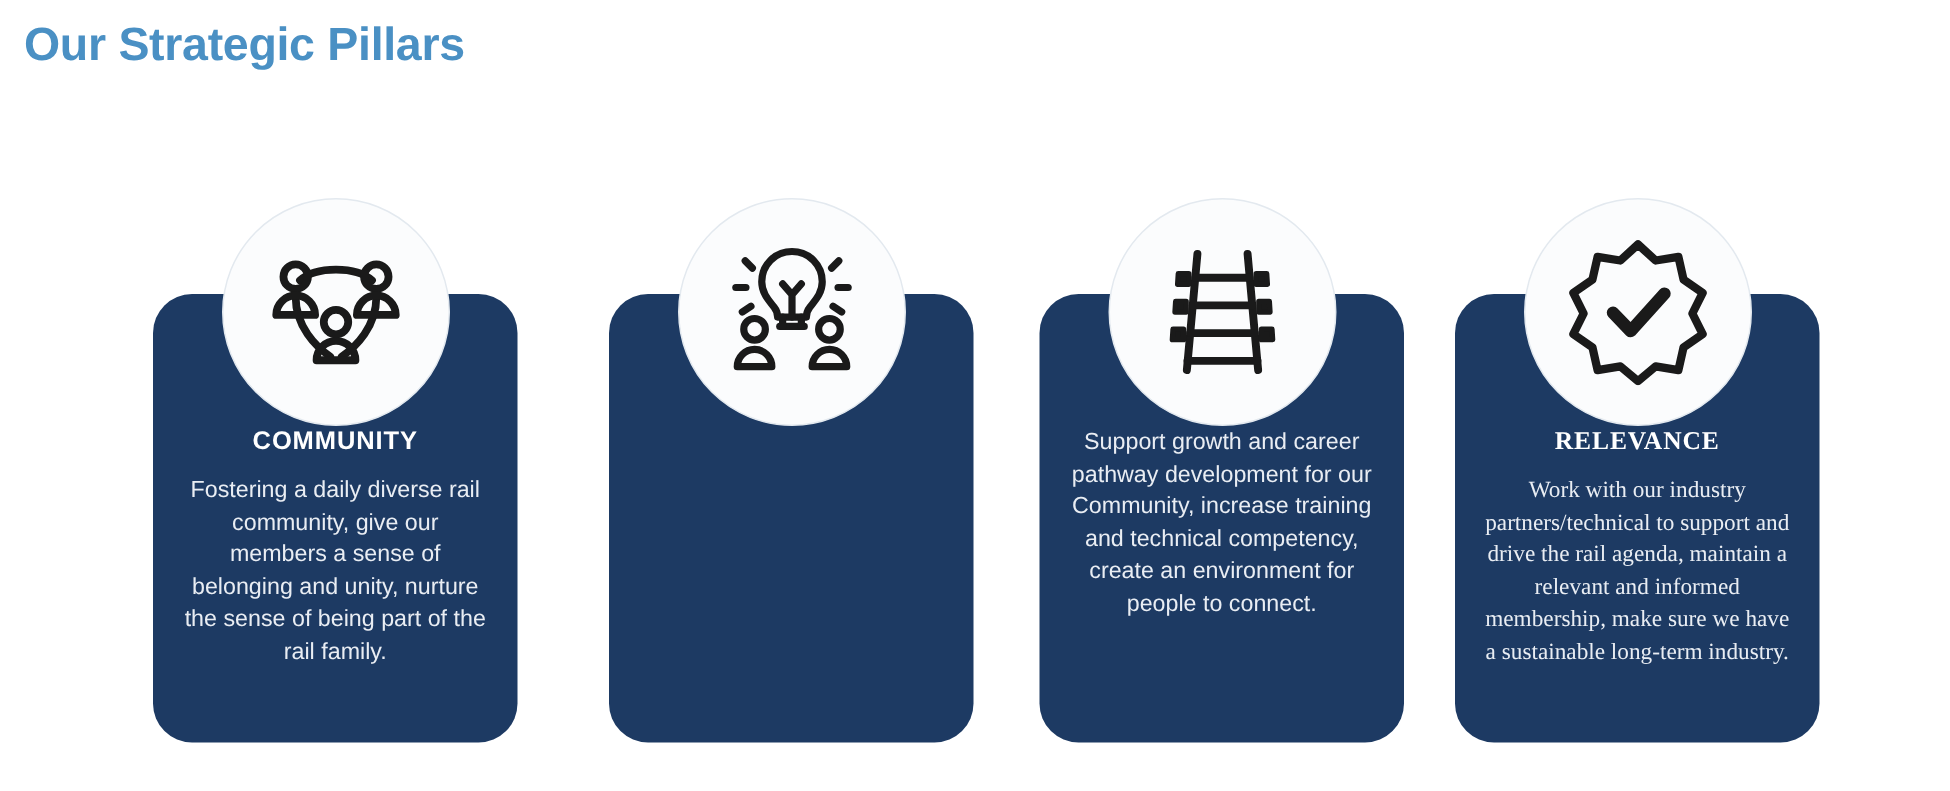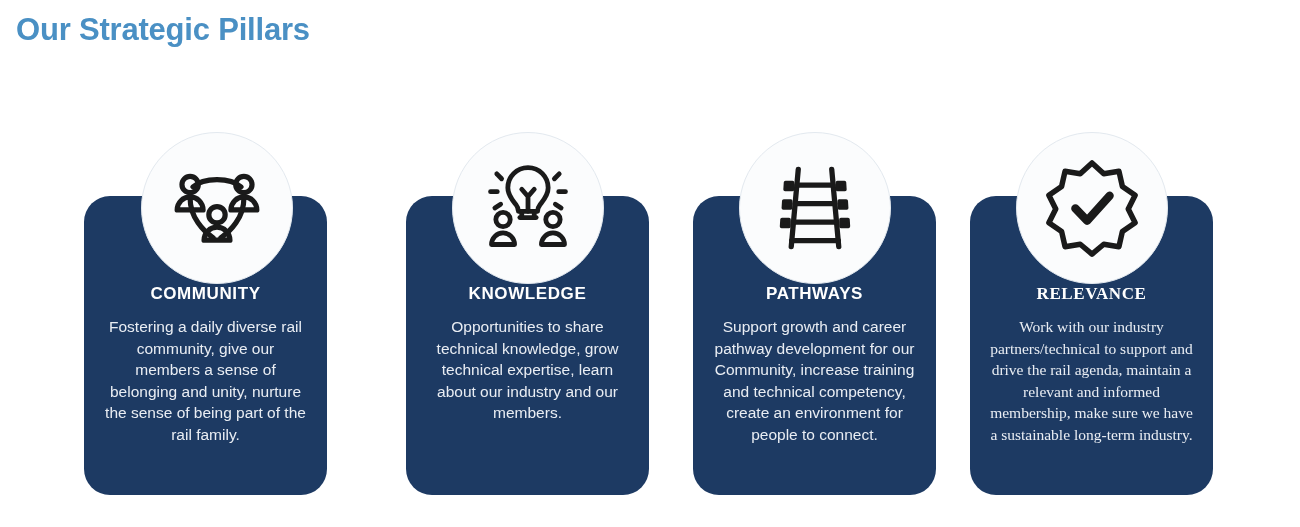--- a/index.html
+++ b/index.html
@@ -97,21 +97,21 @@
   .pillar-text {
     color: #e9edf3;
     font-size: 15.5px;
     line-height: 21.5px;
     margin: 0;
     padding: 0 8px;
     text-align: center;
   }
 
   
-  .pillar-0 { left: 84px; padding-left: 23px; }
+  .pillar-0 { left: 102px; }
   .pillar-1 { left: 406px; }
   .pillar-2 { left: 693px; }
   .pillar-3 { left: 970px; font-family: Liberation Serif, serif; }
 </style>
 </head>
 <body>
 
 <div id="page-title">Our Strategic Pillars</div>
 
 <div id="pillars">
@@ -150,24 +150,20 @@
         <path d="M15.5 50 L21.5 46"></path>
         <path d="M82.5 14.5 L77.5 19.5"></path>
         <path d="M89 33 L82 33"></path>
         <path d="M84.5 50 L78.5 46"></path>
         <circle cx="24" cy="62" r="7.5"></circle>
         <path d="M12 88 a12 12 0 0 1 24 0 z"></path>
         <circle cx="76" cy="62" r="7.5"></circle>
         <path d="M64 88 a12 12 0 0 1 24 0 z"></path>
       </svg>
     </div>
-    <div class="pillar-body">
-      <div class="pillar-heading">KNOWLEDGE</div>
-      <div class="pillar-text">Opportunities to share technical knowledge, grow technical expertise, learn about our industry and our members.</div>
-    </div>
   </div>
 
   <div class="pillar pillar-2">
     <div class="pillar-card"></div>
     <div class="pillar-icon-wrap">
       <svg width="88" height="88" viewBox="0 0 100 100" fill="none" stroke="#1a1a1a" stroke-width="6" stroke-linecap="round" stroke-linejoin="round">
         <path d="M31 6 L23 94"></path>
         <path d="M69 6 L77 94"></path>
         <path d="M29.5 24 L70.5 24"></path>
         <path d="M27.5 45 L72.5 45"></path>
@@ -175,21 +171,20 @@
         <path d="M23.5 87 L76.5 87"></path>
         <path d="M16.5 21 L24.5 21 L24.5 29 L16 29 Z" fill="#1a1a1a" stroke-width="4"></path>
         <path d="M14.5 42 L22.5 42 L22.5 50 L14 50 Z" fill="#1a1a1a" stroke-width="4"></path>
         <path d="M12.5 63 L20.5 63 L20.5 71 L12 71 Z" fill="#1a1a1a" stroke-width="4"></path>
         <path d="M75.5 21 L83.5 21 L84 29 L75.5 29 Z" fill="#1a1a1a" stroke-width="4"></path>
         <path d="M77.5 42 L85.5 42 L86 50 L77.5 50 Z" fill="#1a1a1a" stroke-width="4"></path>
         <path d="M79.5 63 L87.5 63 L88 71 L79.5 71 Z" fill="#1a1a1a" stroke-width="4"></path>
       </svg>
     </div>
     <div class="pillar-body">
-      <div class="pillar-heading">PATHWAYS</div>
       <div class="pillar-text">Support growth and career pathway development for our Community, increase training and technical competency, create an environment for people to connect.</div>
     </div>
   </div>
 
   <div class="pillar pillar-3">
     <div class="pillar-card"></div>
     <div class="pillar-icon-wrap">
       <svg width="98" height="98" viewBox="0 0 100 100" fill="none" stroke="#1a1a1a" stroke-width="5.6" stroke-linecap="round" stroke-linejoin="round">
         <path d="M50 4 L62 15 L77.5 12.5 L81 28 L94 37 L87 51 L94 65 L81 74 L77.5 89.5 L62 87 L50 97 L38 87 L22.5 89.5 L19 74 L6 65 L13 51 L6 37 L19 28 L22.5 12.5 L38 15 Z"></path>
         <path d="M33 50.5 L45 63 L68 37.5" stroke-width="8.5"></path>

